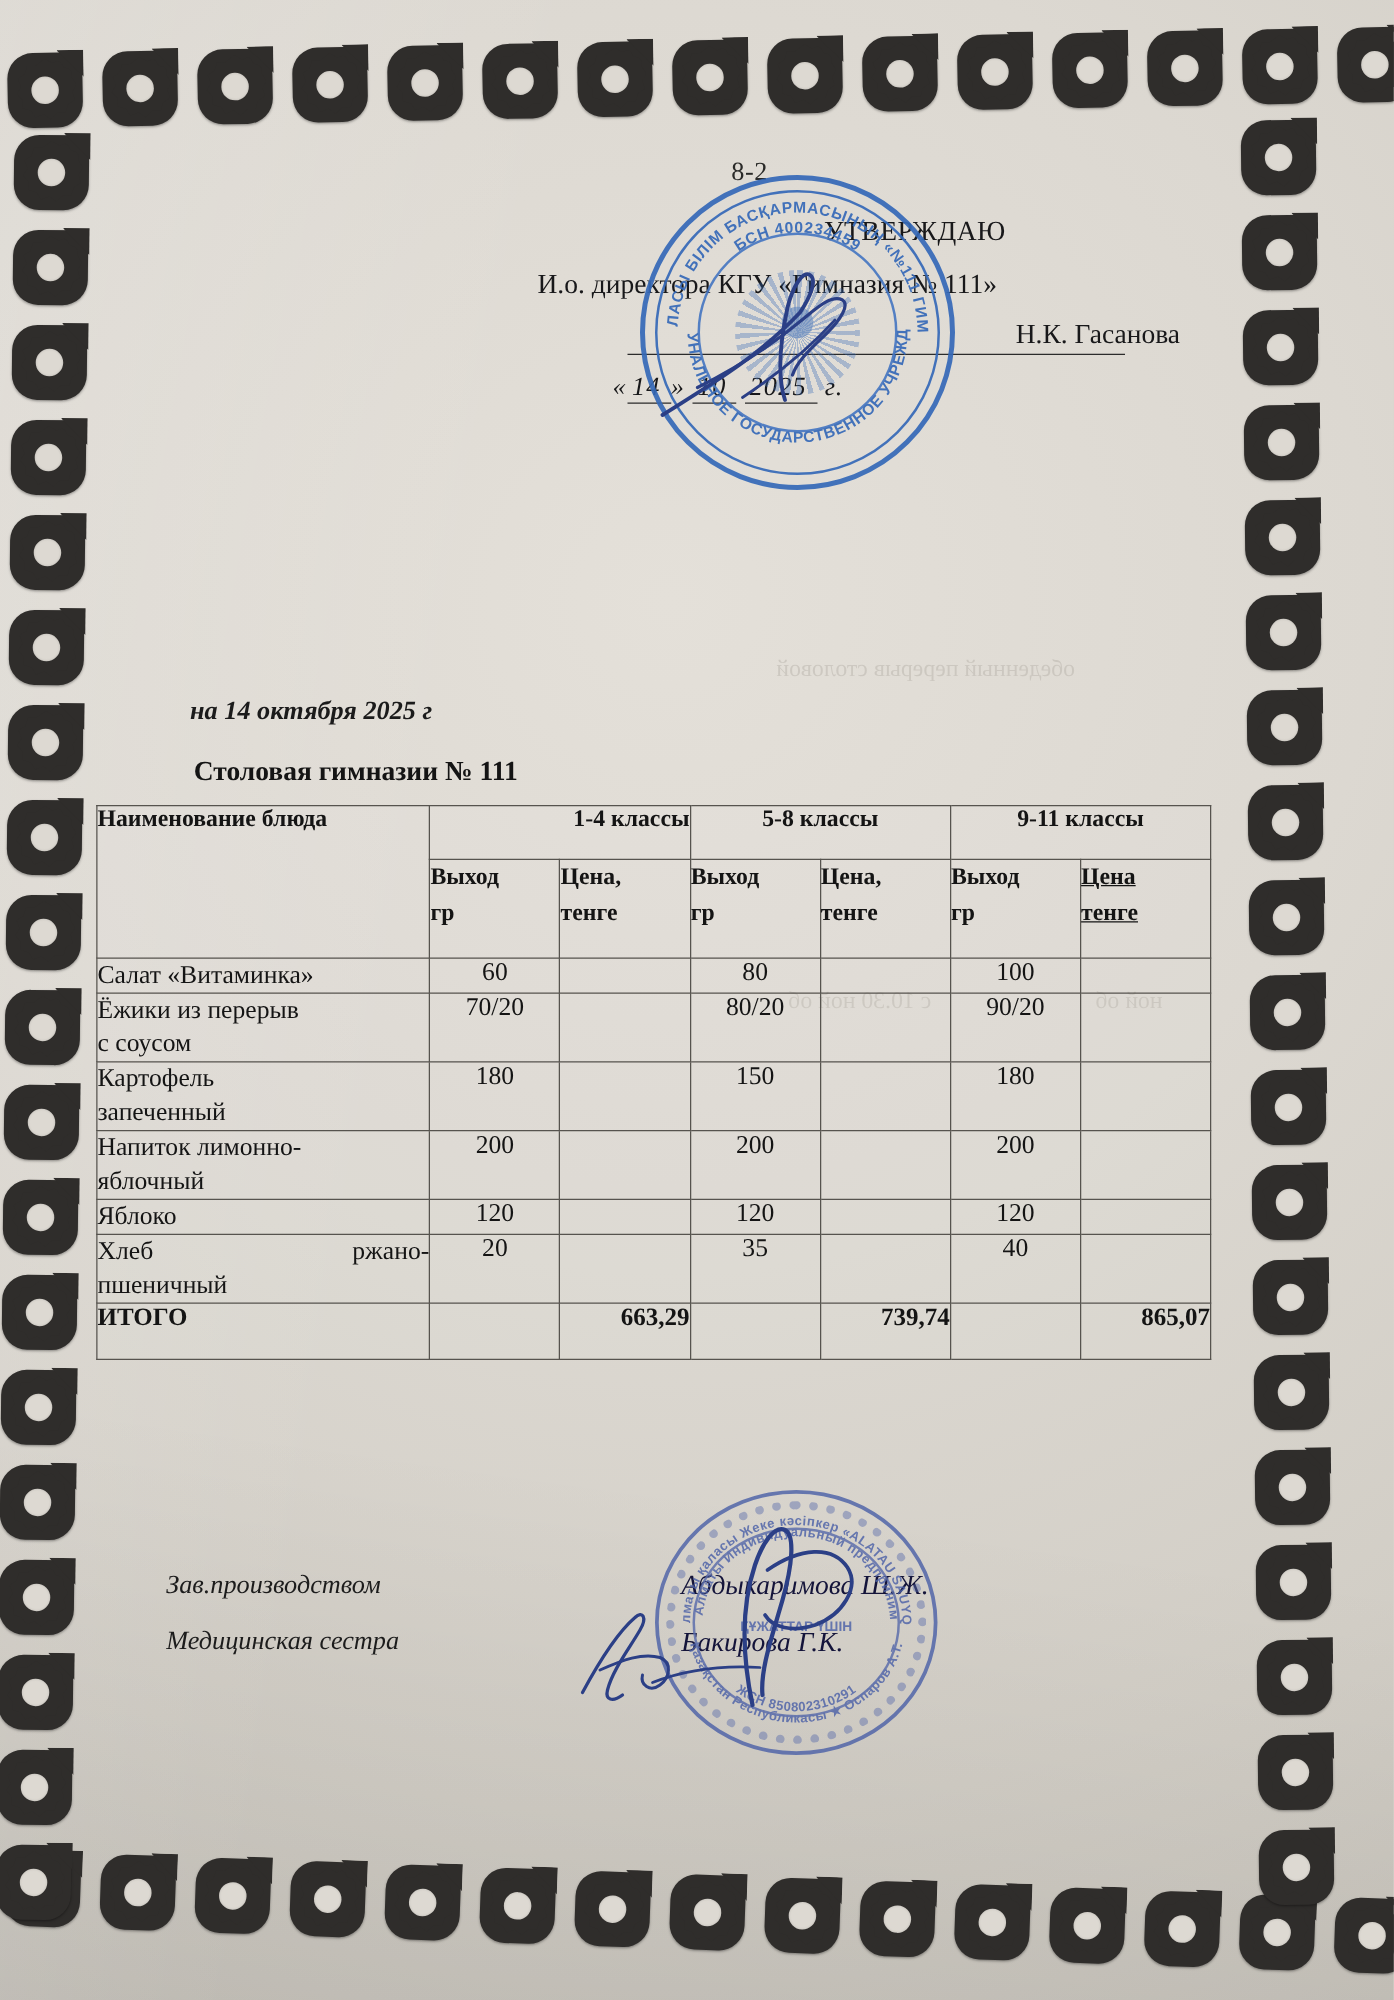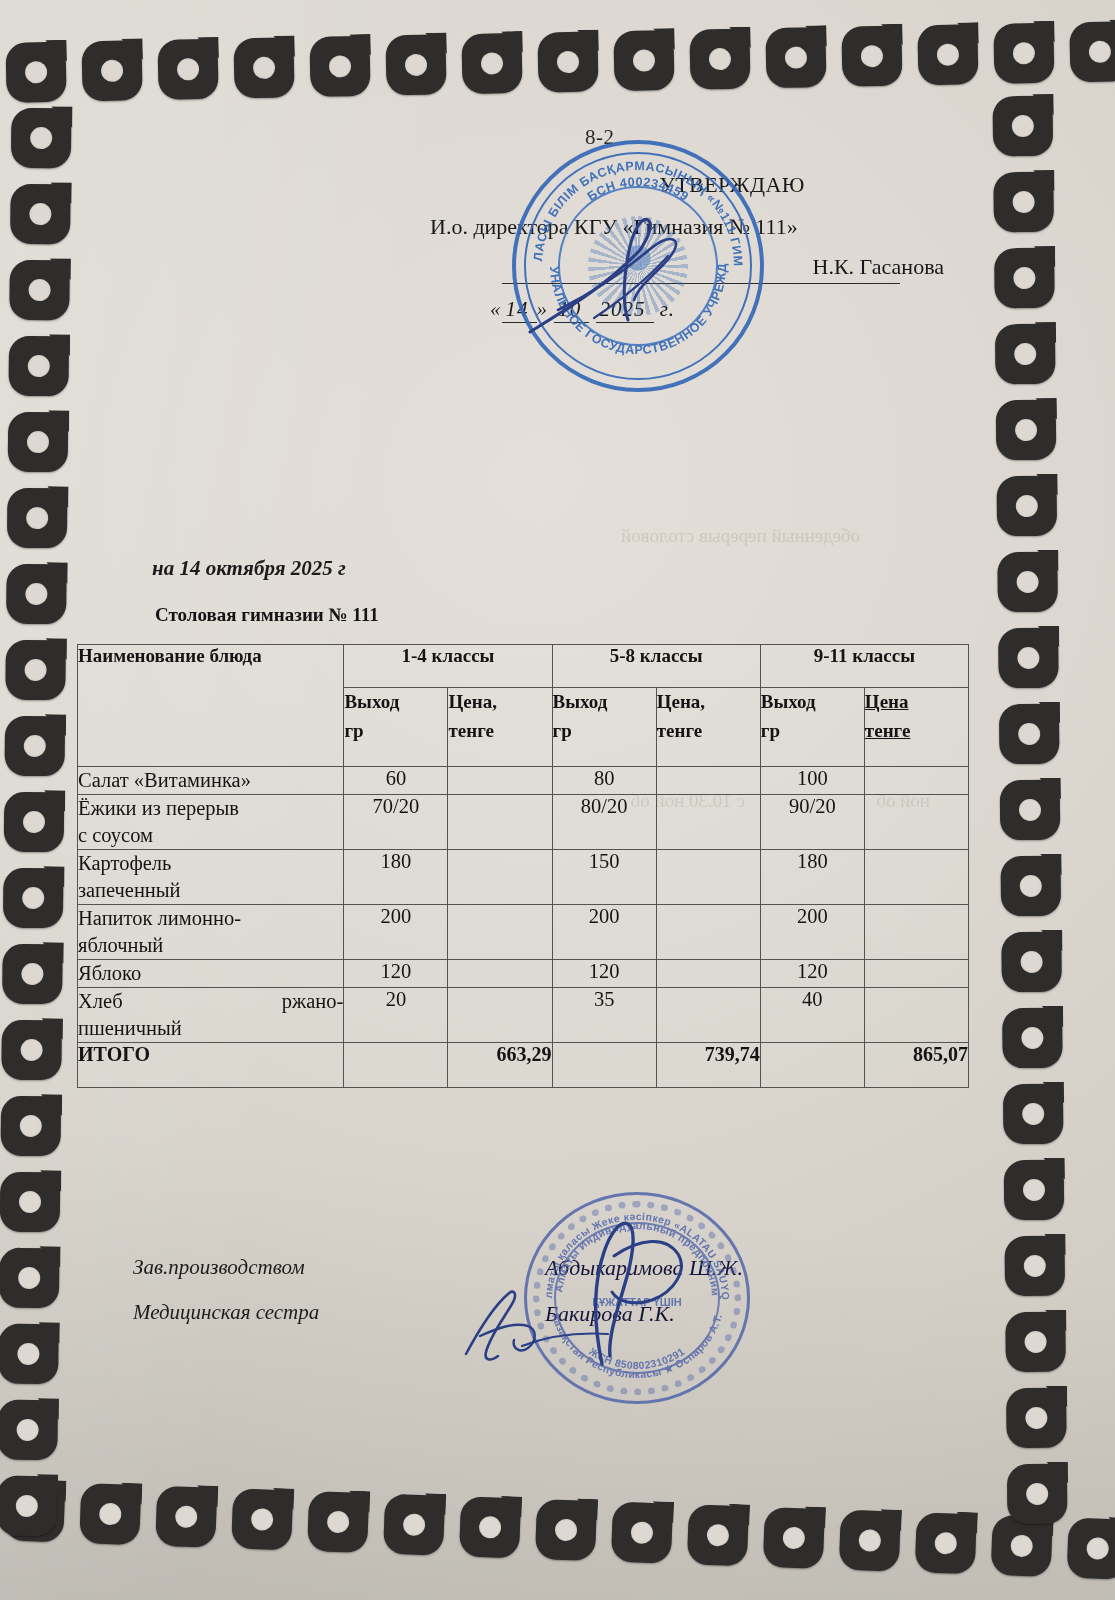--- a/index.html
+++ b/index.html
@@ -64,21 +64,21 @@
   .approve .ln4{font-size:21px;font-style:italic;margin-top:13px;padding-left:60px;letter-spacing:1px;}
   .u{border-bottom:1px solid #2b2b2b;padding:0 8px 1px 4px;}
 
   .title{position:absolute;left:0;right:0;top:378px;text-align:center;}
   .title .menu{font-size:25px;font-weight:bold;letter-spacing:9px;color:#131313;}
   .title .sub1{font-size:21px;font-weight:bold;margin-top:26px;color:#141414;}
   .title .sub2{font-size:21px;font-weight:bold;margin-top:21px;color:#141414;}
   .title .sub2 u{text-decoration:none;border-bottom:2px solid #1a1a1a;padding-bottom:1px;}
 
   .datefor{position:absolute;left:152px;top:556px;font-size:21px;font-style:italic;font-weight:bold;color:#1b1b1b;}
-  .canteen{position:absolute;left:155px;top:604px;font-size:19px;font-weight:bold;color:#141414;}
+  .canteen{position:absolute;left:155px;top:604px;font-size:22px;font-weight:bold;color:#141414;}
 
   
   table#menu{
     position:absolute;left:77px;top:644px;width:892px;
     border-collapse:collapse;color:#141414;
     background:rgba(255,255,255,.05);
   }
   table#menu th,table#menu td{
     border:1px solid #56534e;
     padding:0;vertical-align:top;
@@ -589,21 +589,21 @@
   </div>
 
 
   <div class="datefor">на 14 октября 2025 г</div>
   <div class="canteen">Столовая гимназии № 111</div>
 
   <table id="menu">
     <thead>
       <tr>
         <th class="hd name" rowspan="2" style="width:268px;">Наименование блюда</th>
-        <th class="hd grp" colspan="2" style="width:208px;">1-4 классы</th>
+        <th class="hd grp" colspan="2" style="width:208px;text-align:right;">1-4 классы</th>
         <th class="hd grp" colspan="2" style="width:208px;">5-8 классы</th>
         <th class="hd grp" colspan="2" style="width:208px;">9-11 классы</th>
       </tr>
       <tr>
         <th class="hd sub" style="width:104px;">
             <div>Выход</div>
             <div>гр</div>
           </th>
         <th class="hd sub" style="width:104px;">
             <div>Цена,</div>

